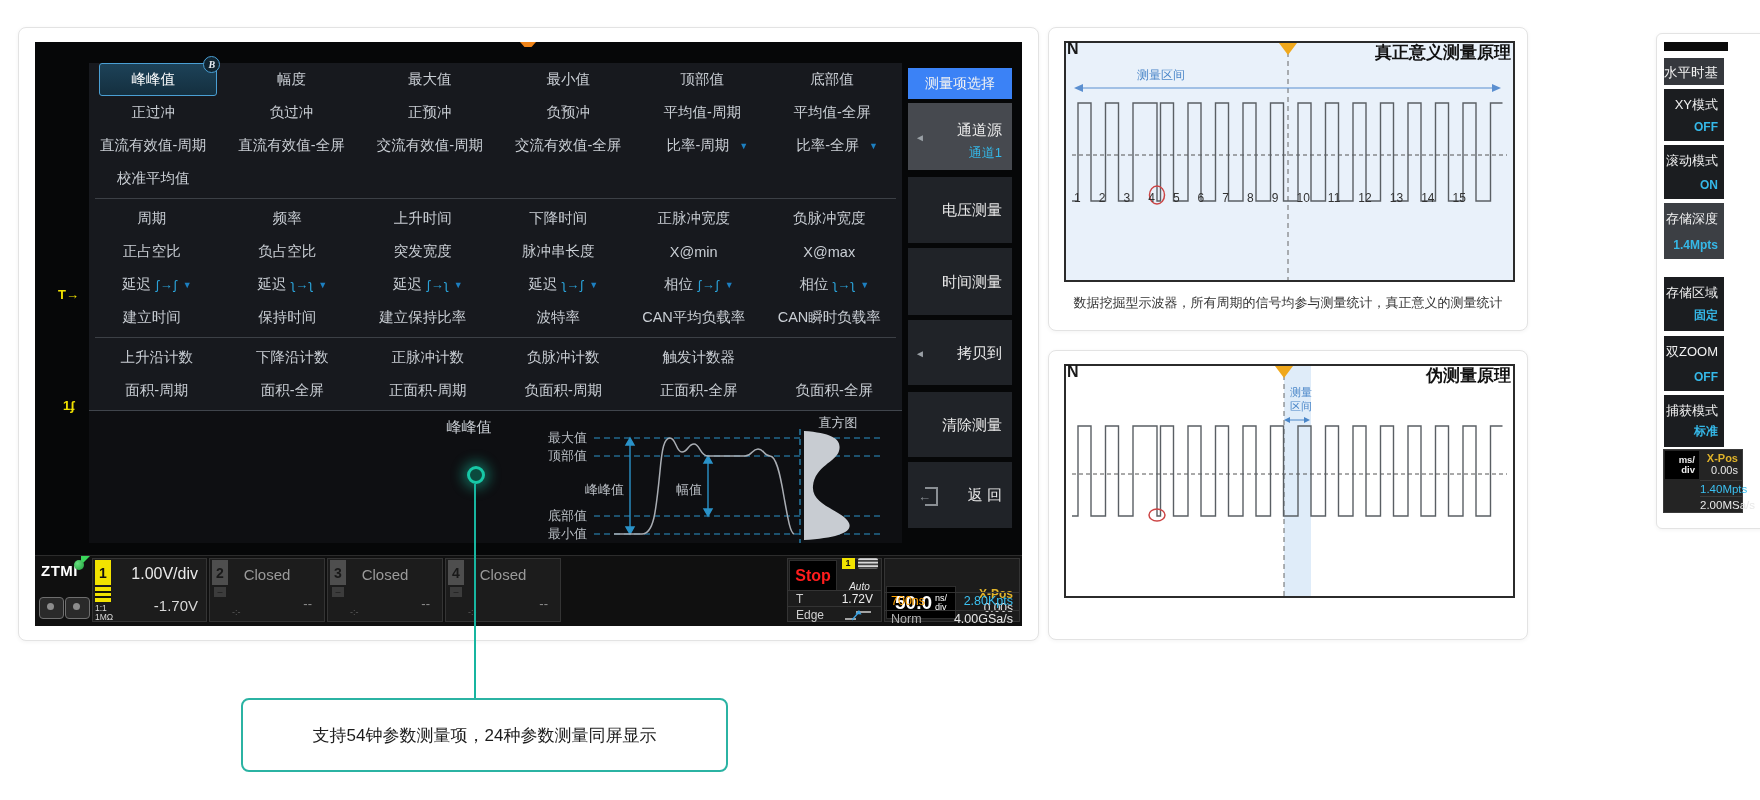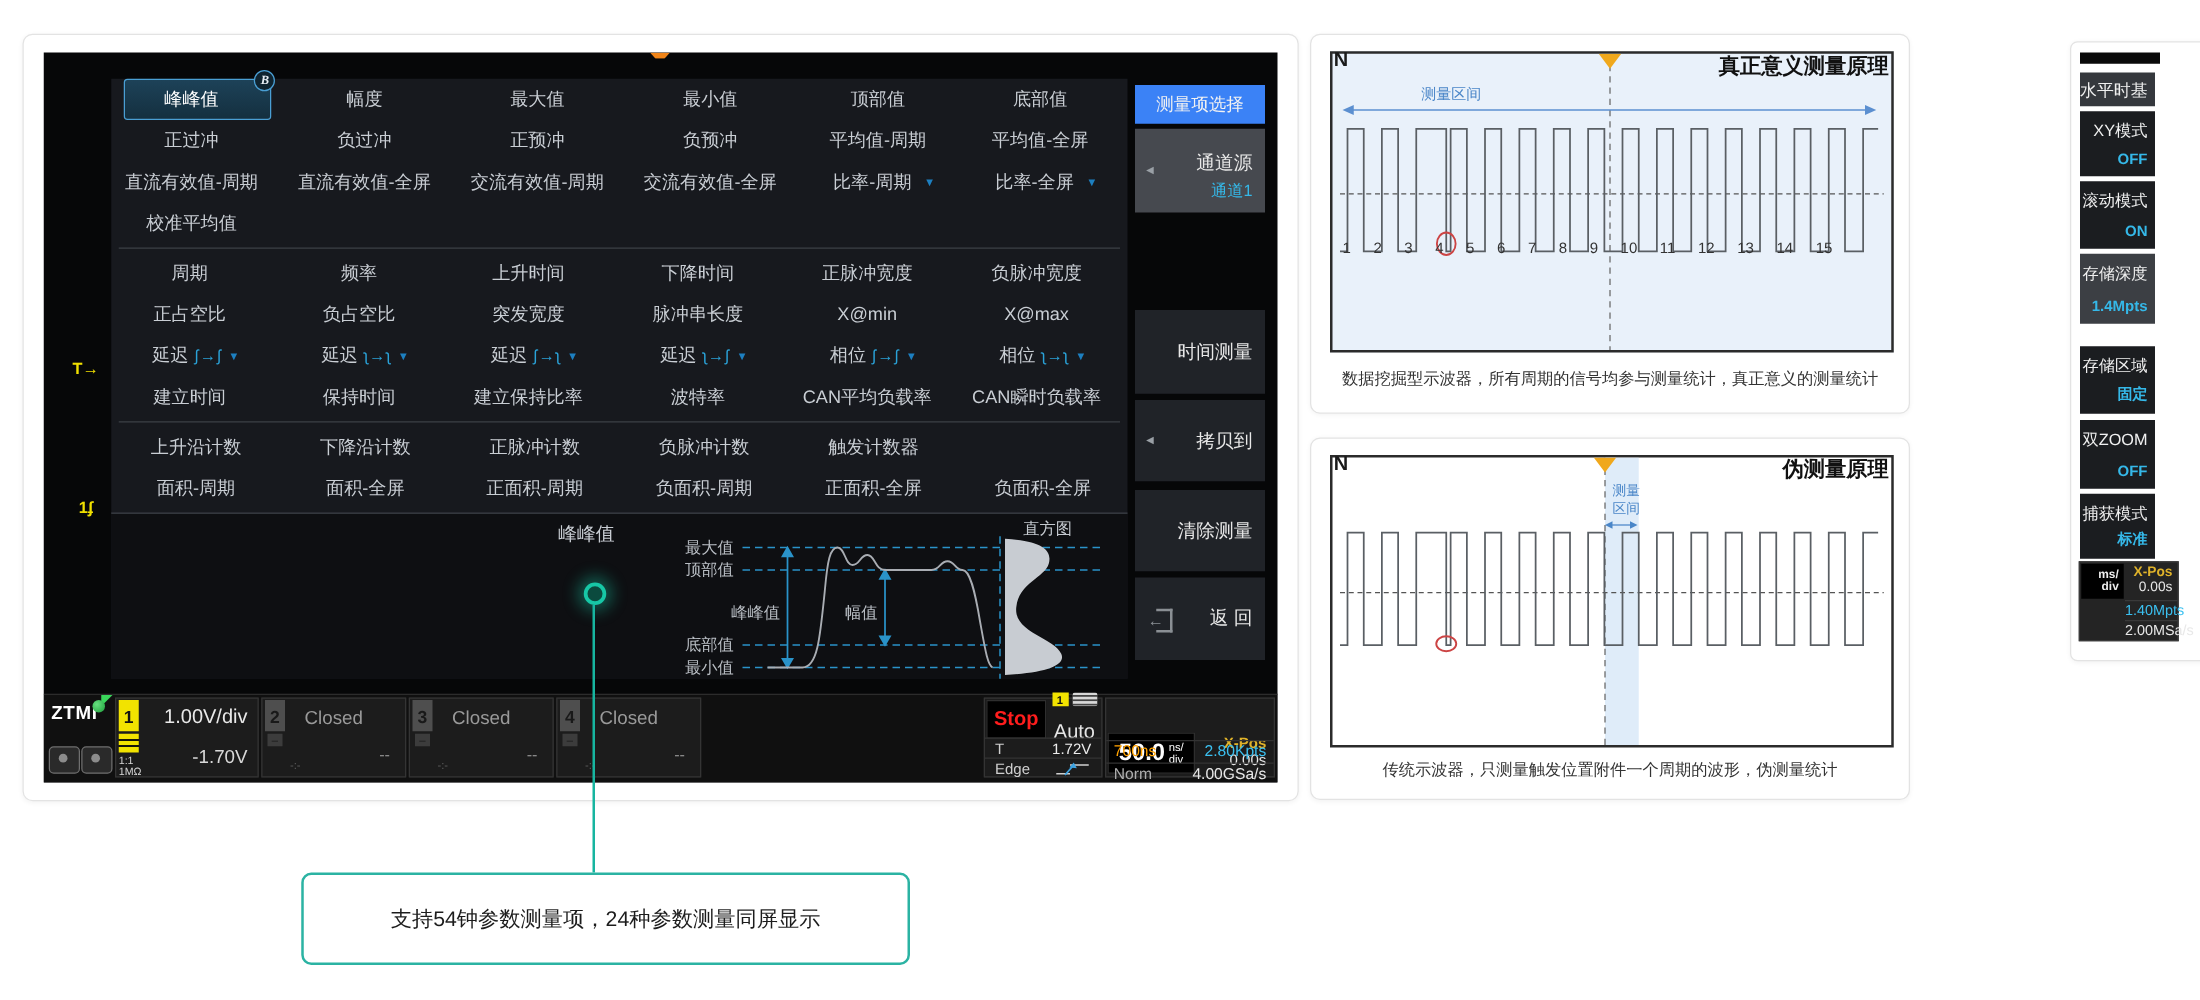--- a/index.html
+++ b/index.html
@@ -50,21 +50,21 @@
   .logo .gdot{position:absolute;right:6px;top:2px;width:10px;height:10px;border-radius:50%;background:radial-gradient(circle at 35% 35%,#67e07f,#1d9e3a);}
   .logo .tri{position:absolute;right:0;top:-2px;width:0;height:0;border-left:9px solid transparent;border-bottom:9px solid #3ad65b;transform:rotate(180deg);}
   .touchico{position:absolute;bottom:3px;width:23px;height:20px;border:1.5px solid #6f6f6f;border-radius:4px;background:#2a2a2a;}
   .touchico:after{content:"";position:absolute;left:7px;top:5px;width:7px;height:7px;border-radius:50%;background:#8c8c8c;}
   .trig-r1{position:absolute;left:0;right:0;top:0;height:31px;display:flex;}
   .stopbox{width:46px;height:29px;margin:1px;background:#000;border:1px solid #2e2e2e;display:flex;align-items:center;justify-content:center;color:#ff1d1d;font-weight:bold;font-size:16px;}
   .trig-rc{flex:1;display:flex;flex-direction:column;align-items:center;justify-content:center;}
   .minibadges{display:flex;gap:3px;align-items:center;}
   .ybadge{width:13px;height:11px;background:#f2e300;color:#111;font-size:9px;font-weight:bold;display:flex;align-items:center;justify-content:center;}
   .busico{width:20px;height:11px;background:#d8d8d8;border-radius:2px;background-image:linear-gradient(#444 1.5px,transparent 1.5px);background-size:100% 3.5px;background-position:0 2px;}
-  .autotxt{color:#e6e6e6;font-size:16px;margin-top:12px;}
+  .autotxt{color:#e6e6e6;font-size:10px;margin-top:12px;font-style:italic;}
   .trow{position:absolute;left:0;right:0;height:16px;border-top:1px solid #333;color:#cfcfcf;font-size:12px;display:flex;justify-content:space-between;align-items:center;padding:0 8px;box-sizing:border-box;}
   .tbr1{position:absolute;left:0;top:0;right:0;height:33px;display:flex;margin-top:26px;}
   .tbbox{width:68px;height:31px;margin:1px;background:#000;border:1px solid #2e2e2e;display:flex;align-items:center;justify-content:center;gap:3px;}
   .tbscale{color:#fff;font-size:19px;font-weight:bold;}
   .tbunit{color:#fff;font-size:9px;line-height:9px;}
   .tbxp{flex:1;text-align:right;padding-right:6px;}
   .xpl{color:#e0b32a;font-size:12px;margin-top:2px;font-weight:bold;}
   .xpv{color:#e8e8e8;font-size:12px;}
   .tbrow{position:absolute;left:0;right:0;height:17px;border-top:1px solid #333;display:flex;justify-content:space-between;align-items:center;padding:0 6px;box-sizing:border-box;font-size:12.5px;}
   
@@ -505,20 +505,23 @@
       </div>
 
       <div class="shead" style="top:26px;height:31px;">
         <span>测量项选择</span>
       </div>
       <div class="sbtn active" style="top:61px;height:67px;">
         <span class="arrow">◄</span>
         <span class="main" style="top:18px;transform:none;">通道源</span>
         <span class="sub">通道1</span>
       </div>
+      <div class="sbtn" style="top:135px;height:66px;">
+        <span class="main">电压测量</span>
+      </div>
       <div class="sbtn" style="top:206px;height:67px;">
         <span class="main">时间测量</span>
       </div>
       <div class="sbtn" style="top:278px;height:65px;">
         <span class="arrow">◄</span>
         <span class="main">拷贝到</span>
       </div>
       <div class="sbtn" style="top:350px;height:65px;">
         <span class="main">清除测量</span>
       </div>
@@ -673,21 +676,20 @@
         <text x="224" y="44" fill="#4a86c8" font-size="11" font-family="Liberation Sans,sans-serif">区间</text>
         <line x1="220" y1="54" x2="242" y2="54" stroke="#4a86c8"></line>
         <polygon points="218,54 224,51 224,57" fill="#4a86c8"></polygon>
         <polygon points="244,54 238,51 238,57" fill="#4a86c8"></polygon>
         <path id="wave2" fill="none" stroke="#5a5f64" stroke-width="1.4" d="M 6 150 L 12 150 L 12 60 L 25.0 60 L 25.0 150 L 39.5 150 L 39.5 60 L 52.5 60 L 52.5 150 L 67 150 L 67 60 L 91.0 60 L 91.0 150 L 94.5 150 L 94.5 60 L 107.5 60 L 107.5 150 L 122 150 L 122 60 L 135.0 60 L 135.0 150 L 149.5 150 L 149.5 60 L 162.5 60 L 162.5 150 L 177 150 L 177 60 L 190.0 60 L 190.0 150 L 204.5 150 L 204.5 60 L 217.5 60 L 217.5 150 L 232 150 L 232 60 L 245.0 60 L 245.0 150 L 259.5 150 L 259.5 60 L 272.5 60 L 272.5 150 L 287 150 L 287 60 L 300.0 60 L 300.0 150 L 314.5 150 L 314.5 60 L 327.5 60 L 327.5 150 L 342 150 L 342 60 L 355.0 60 L 355.0 150 L 369.5 150 L 369.5 60 L 382.5 60 L 382.5 150 L 397 150 L 397 60 L 410.0 60 L 410.0 150 L 424.5 150 L 424.5 60 L 436.5 60"></path>
         <ellipse cx="91" cy="149" rx="8" ry="6" fill="none" stroke="#cc4444" stroke-width="1.5"></ellipse>
       </svg>
     </div>
     <div class="pN">N</div>
     <div class="ptitle">伪测量原理</div>
-    <div class="pcap" style="top:256px;">传统示波器，只测量触发位置附件一个周期的波形，伪测量统计</div>
   </div>
 
   <div class="card" style="left:1656px;top:33px;width:120px;height:494px;border-radius:6px;">
     <div style="position:absolute;left:7px;top:8px;width:64px;height:9px;background:#0a0a0a;"></div>
     <div class="rstrip-item" style="top:24px;height:27px;background:#35383d;">
       <span class="rlab" style="top:6px;font-size:13.5px;">水平时基</span>
     </div>
     <div>
 
         <div class="rstrip-item ritem" style="top: 55px; height: 52px;">

